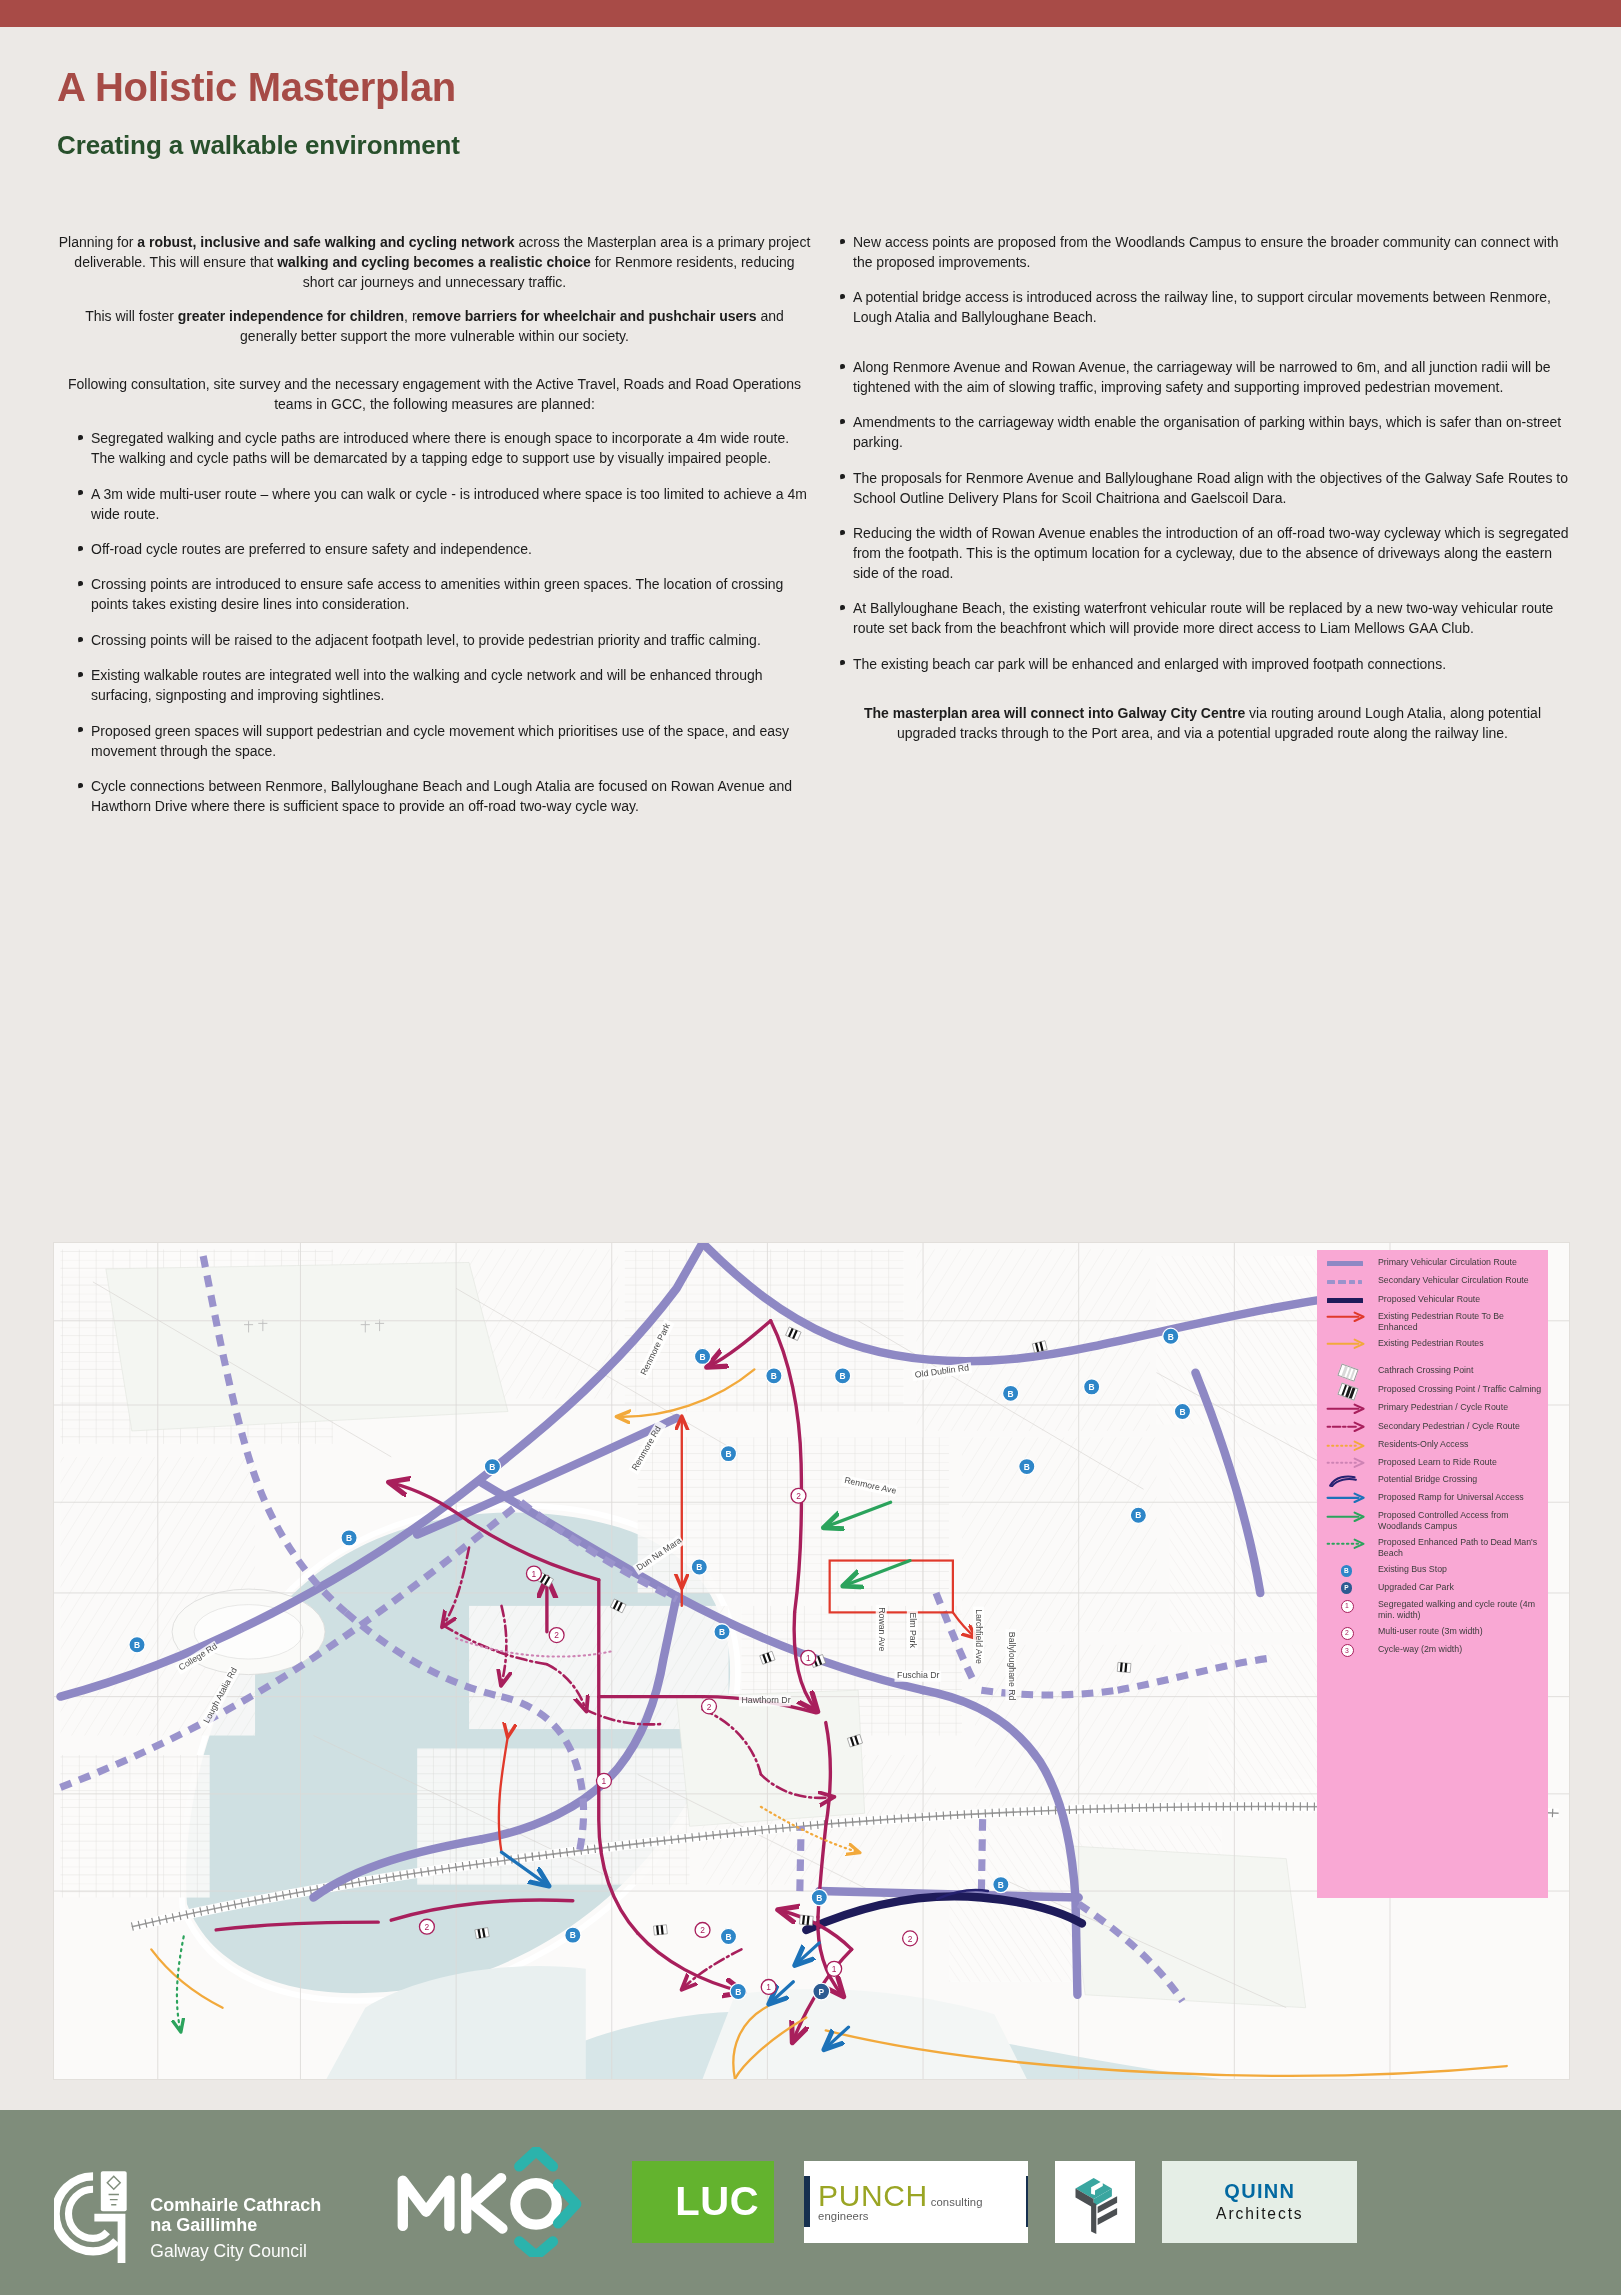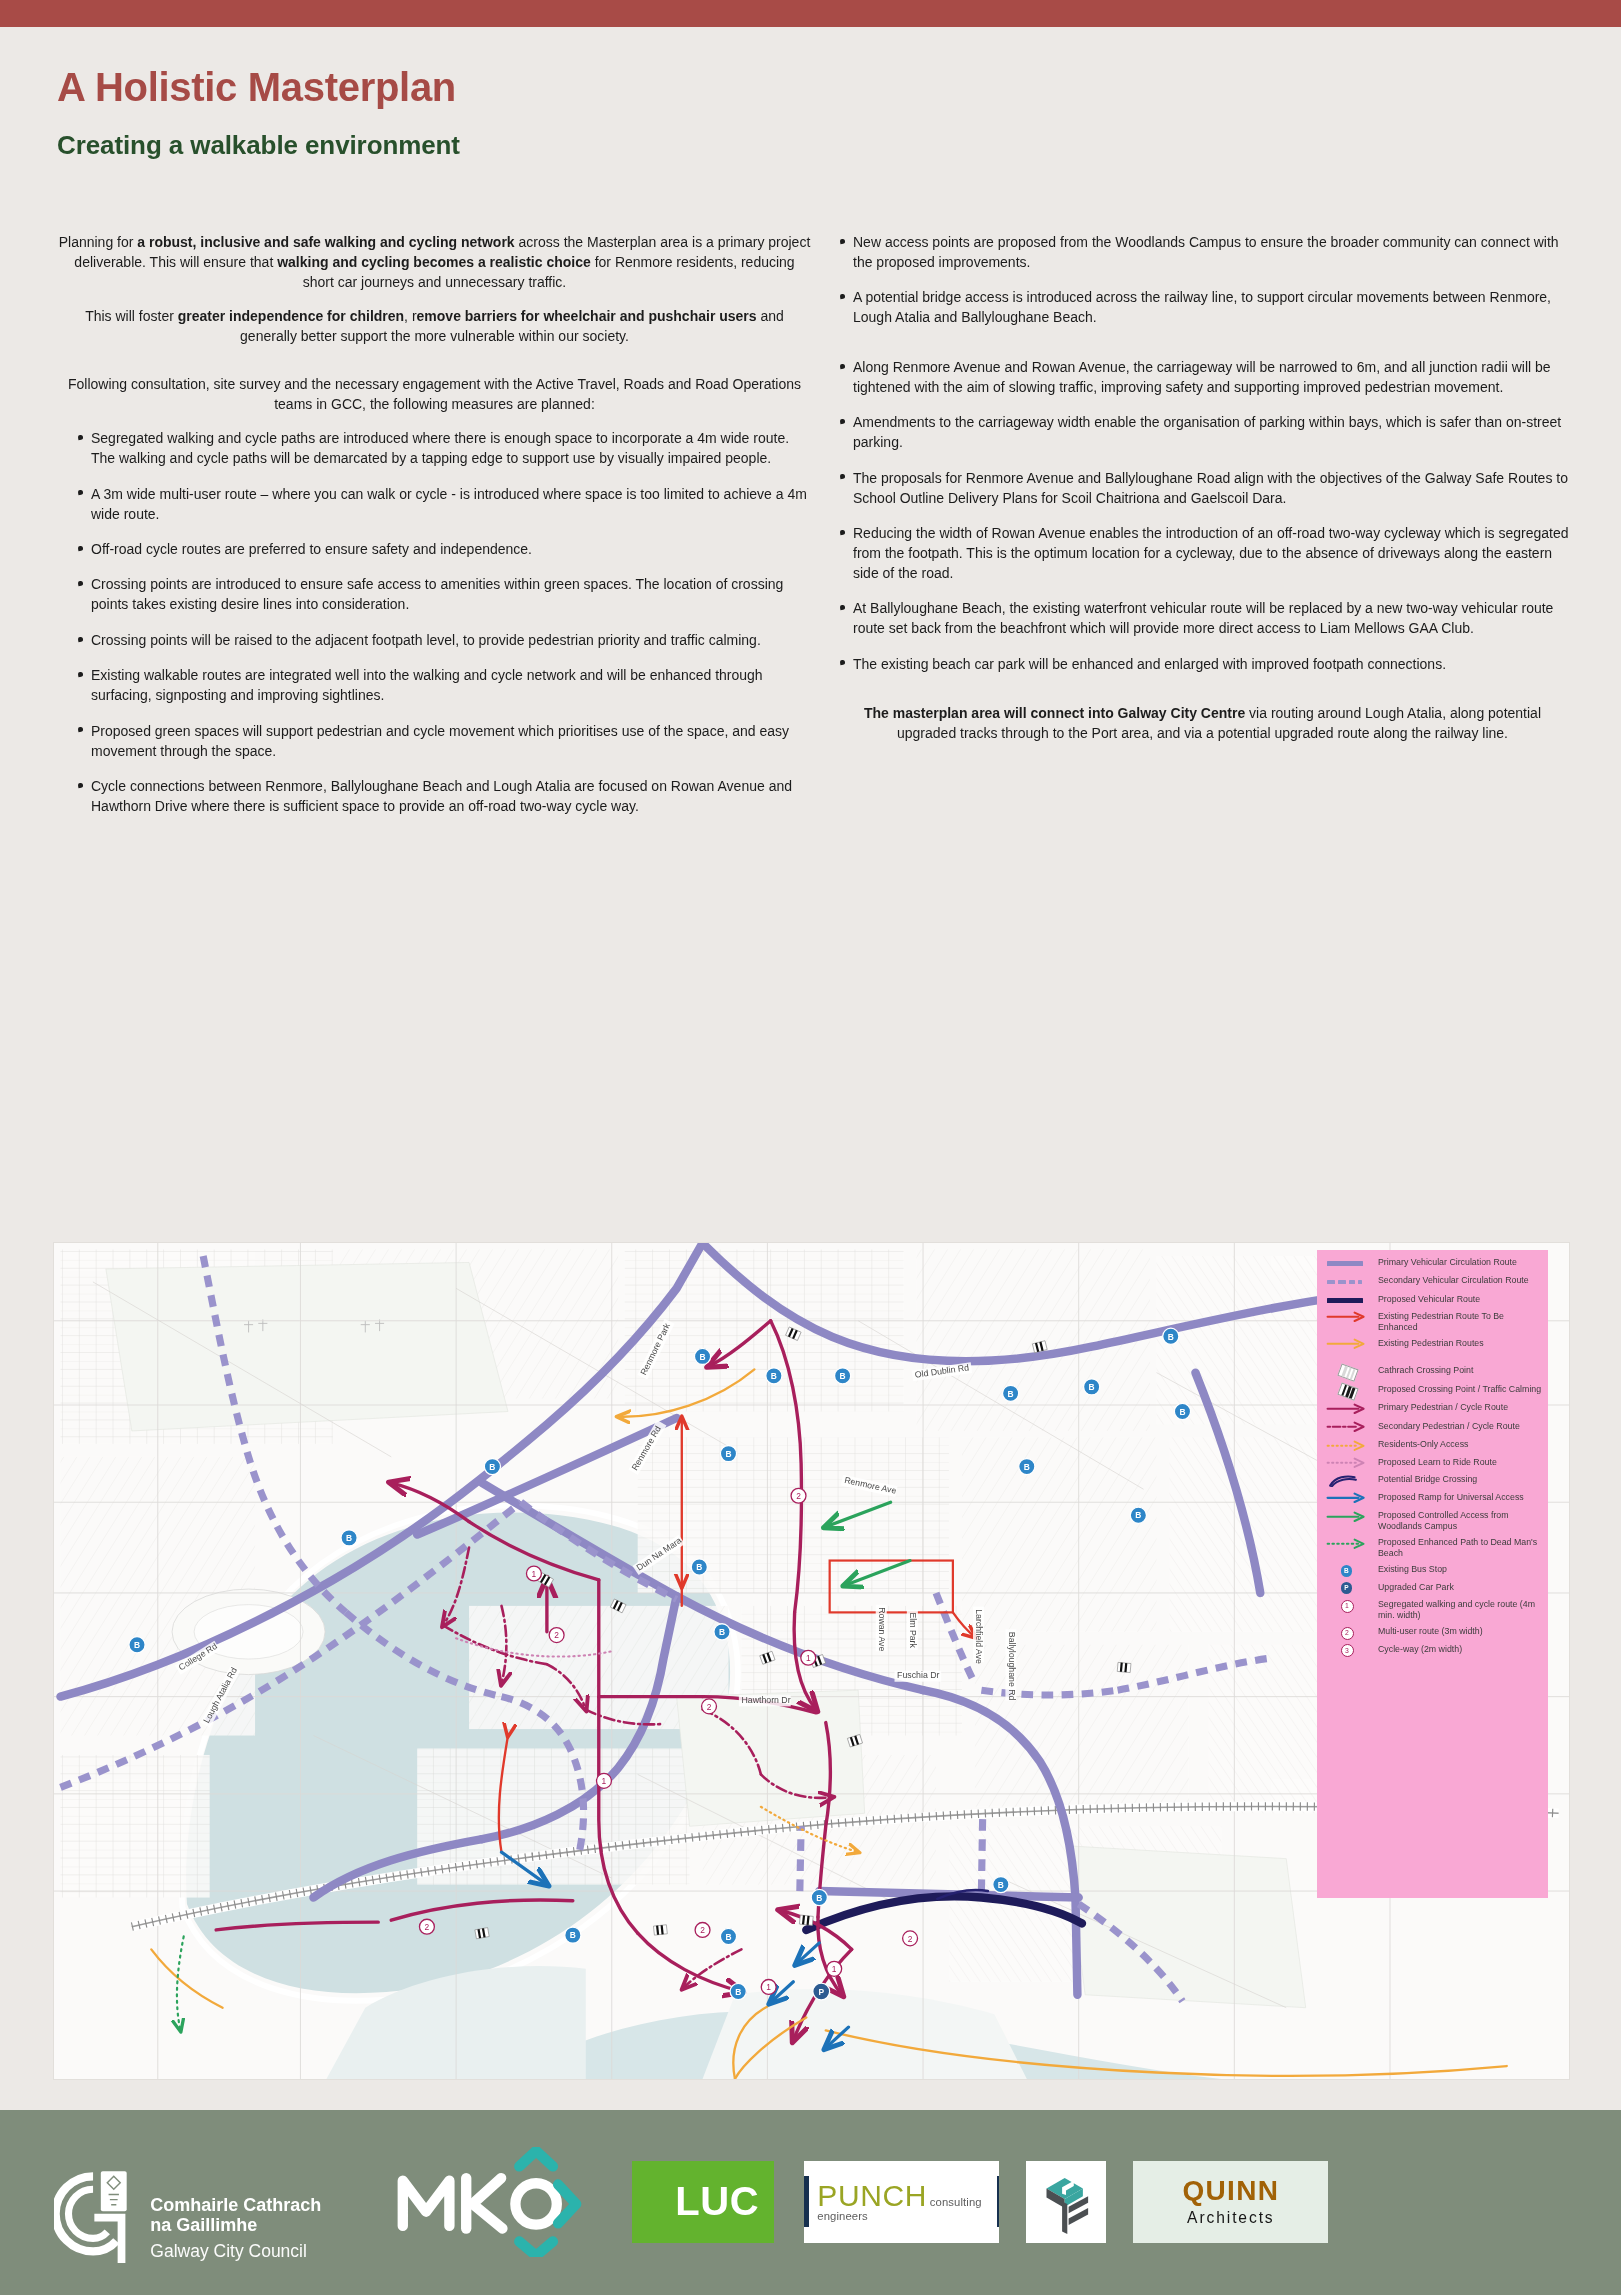--- a/index.html
+++ b/index.html
@@ -96,37 +96,37 @@
   .gcc-txt{color:#fff;}
   .gcc-txt .l1{font-size:18px;font-weight:700;line-height:1.16;}
   .gcc-txt .l2{font-size:17.5px;font-weight:400;line-height:1.3;margin-top:3.9px;opacity:.97;}
   .mko{display:flex;align-items:center;margin-right:45px;}
   .luc{
     width:114px;height:82px;background:#63B32E;color:#fff;
     display:flex;align-items:center;justify-content:center;
     font-size:40px;font-weight:700;letter-spacing:0.6px;margin-right:30px;padding-left:28px;
   }
   .punch{
-    width:195px;height:82px;background:#fff;margin-right:27px;
+    width:224px;height:82px;background:#fff;margin-right:27px;
     display:flex;align-items:center;position:relative;
   }
   .punch-bar{width:6.5px;height:51px;background:#16304F;margin-right:7.8px;}
   .punch-bar2{width:2.6px;height:51px;background:#16304F;margin-left:7.8px;}
   .punch-txt{text-align:left;}
   .punch-txt .p1{font-size:30px;font-weight:400;color:#9AA524;line-height:1;letter-spacing:0.6px;}
   .punch-txt .p2{font-size:11.3px;color:#5D5D5D;line-height:1;margin-top:4.5px;letter-spacing:0.1px;}
   .te{
     width:80px;height:82px;background:#fff;margin-right:27px;
     display:flex;align-items:center;justify-content:center;
   }
   .quinn{
     width:195px;height:82px;background:#E5EEE6;
     display:flex;flex-direction:column;align-items:center;justify-content:center;
   }
-  .quinn .q1{font-size:28px;font-weight:700;color:#a16207;line-height:1;letter-spacing:1.3px;}
+  .quinn .q1{font-size:20px;font-weight:700;color:#0369a1;line-height:1;letter-spacing:1.3px;}
   .quinn .q2{font-size:15.6px;color:#161616;line-height:1;margin-top:5.2px;letter-spacing:1.9px;}
 </style>
 </head>
 <body>
 
 <div class="topbar"></div>
 
 <div class="page">
 
   <h1 class="title">A Holistic Masterplan</h1>

